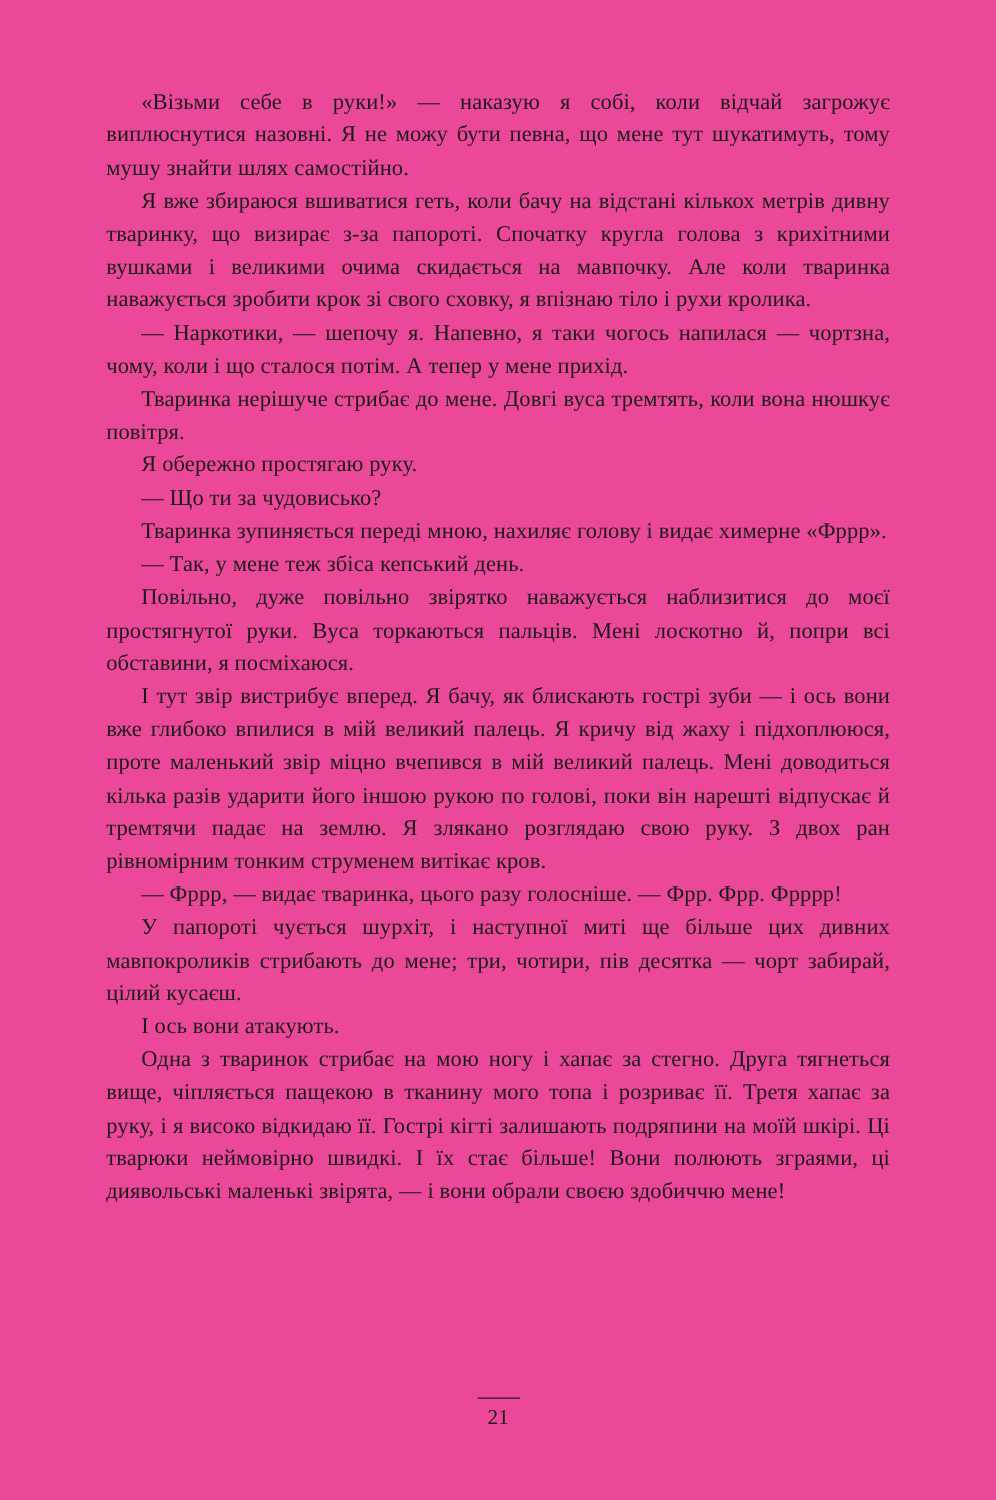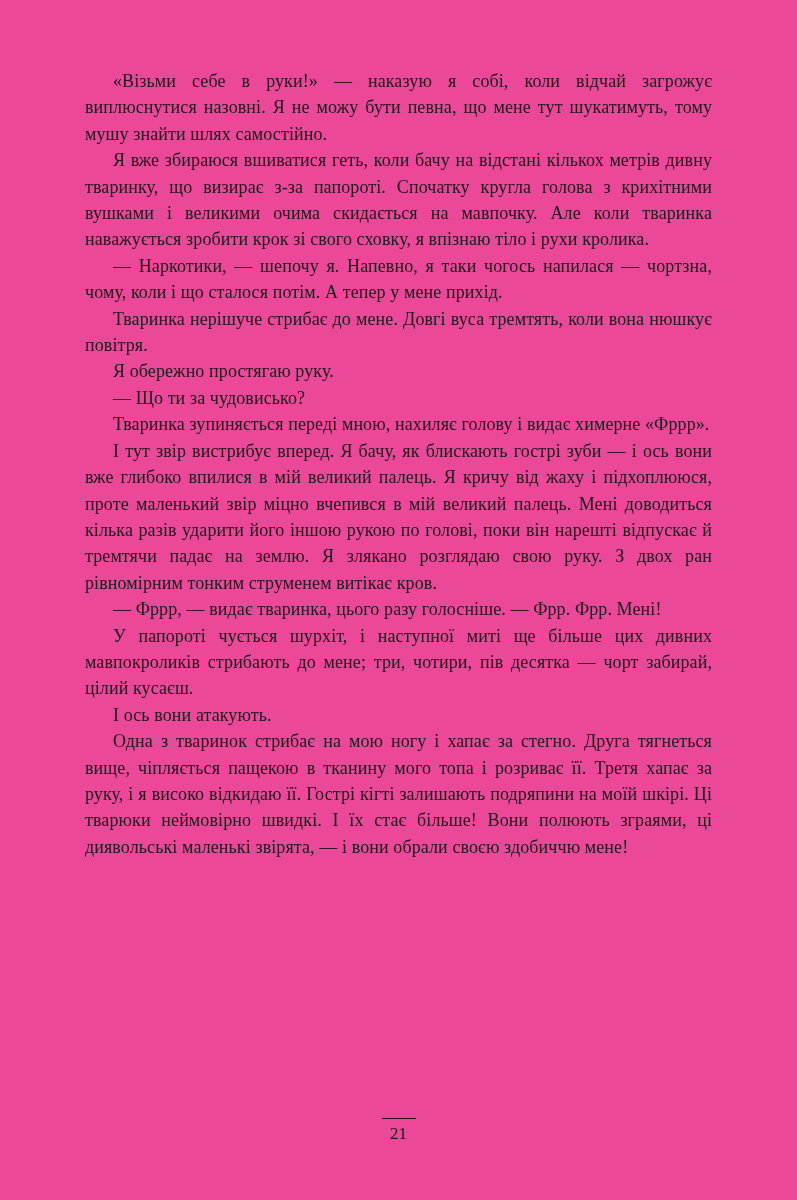--- a/index.html
+++ b/index.html
@@ -57,22 +57,24 @@
 <div class="page">
 
   <div class="text-block">
     <p>«Візьми себе в руки!» — наказую я собі, коли відчай загрожує виплюснутися назовні. Я не можу бути певна, що мене тут шукатимуть, тому мушу знайти шлях самостійно.</p>
     <p>Я вже збираюся вшиватися геть, коли бачу на відстані кількох метрів дивну тваринку, що визирає з-за папороті. Спочатку кругла голова з крихітними вушками і великими очима скидається на мавпочку. Але коли тваринка наважується зробити крок зі свого сховку, я впізнаю тіло і рухи кролика.</p>
     <p>— Наркотики, — шепочу я. Напевно, я таки чогось напилася — чортзна, чому, коли і що сталося потім. А тепер у мене прихід.</p>
     <p>Тваринка нерішуче стрибає до мене. Довгі вуса тремтять, коли вона нюшкує повітря.</p>
     <p>Я обережно простягаю руку.</p>
     <p>— Що ти за чудовисько?</p>
     <p>Тваринка зупиняється переді мною, нахиляє голову і видає химерне «Фррр».</p>
+    <p>— Так, у мене теж збіса кепський день.</p>
+    <p>Повільно, дуже повільно звірятко наважується наблизитися до моєї простягнутої руки. Вуса торкаються пальців. Мені лоскотно й, попри всі обставини, я посміхаюся.</p>
     <p>І тут звір вистрибує вперед. Я бачу, як блискають гострі зуби — і ось вони вже глибоко впилися в мій великий палець. Я кричу від жаху і підхоплююся, проте маленький звір міцно вчепився в мій великий палець. Мені доводиться кілька разів ударити його іншою рукою по голові, поки він нарешті відпускає й тремтячи падає на землю. Я злякано розглядаю свою руку. З двох ран рівномірним тонким струменем витікає кров.</p>
-    <p>— Фррр, — видає тваринка, цього разу голосніше. — Фрр. Фрр. Мені!</p>
+    <p>— Фррр, — видає тваринка, цього разу голосніше. — Фрр. Фрр. Фрррр!</p>
     <p>У папороті чується шурхіт, і наступної миті ще більше цих дивних мавпокроликів стрибають до мене; три, чотири, пів десятка — чорт забирай, цілий кусаєш.</p>
     <p>І ось вони атакують.</p>
     <p>Одна з тваринок стрибає на мою ногу і хапає за стегно. Друга тягнеться вище, чіпляється пащекою в тканину мого топа і розриває її. Третя хапає за руку, і я високо відкидаю її. Гострі кігті залишають подряпини на моїй шкірі. Ці тварюки неймовірно швидкі. І їх стає більше! Вони полюють зграями, ці диявольські маленькі звірята, — і вони обрали своєю здобиччю мене!</p>
   </div>
 
   <div class="footer">
     <div class="pagenum-rule"></div>
     <div class="pagenum">21</div>
   </div>
 

